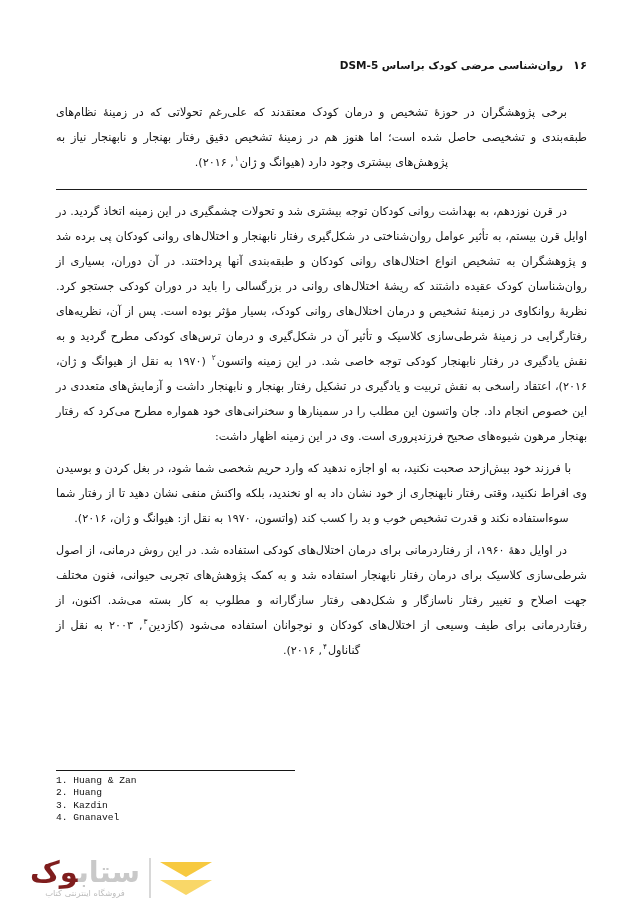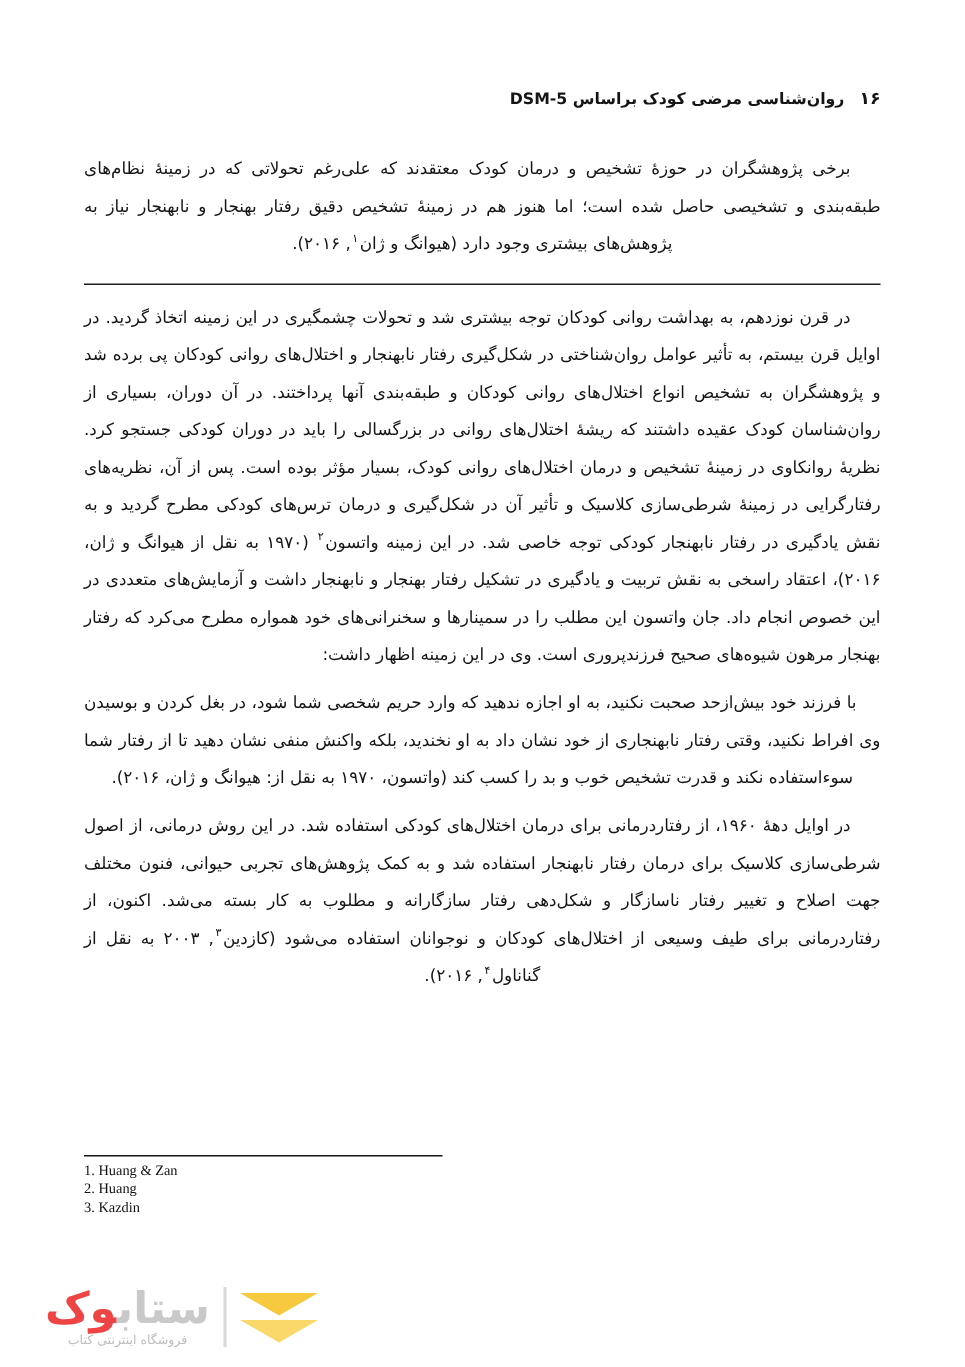--- a/index.html
+++ b/index.html
@@ -124,21 +124,21 @@
     margin-left: 0;
   }
   ol.footnote-list {
     list-style: none;
     margin: 0;
     padding: 0 14px 0 0;
     direction: ltr;
     text-align: left;
   }
   ol.footnote-list li {
-    font-family: Liberation Serif, serif;
+    font-family: Liberation Mono, monospace;
     font-size: 9.6px;
     line-height: 12.2px;
     color: #101010;
     white-space: nowrap;
   }
   .fn-num { font-weight: 400; }
 
   
   .footer {
     position: absolute;
@@ -174,21 +174,21 @@
     line-height: 1;
   }
   .logo-seta {
     font-size: 29px;
     font-weight: 700;
     color: #c9c9c9;
     direction: rtl;
     letter-spacing: -1px;
     font-family: "DejaVu Sans", sans-serif;
   }
-  .logo-seta .gold { color: #ef4444; }
+  .logo-seta .gold { color: #7f1d1d; }
   .logo-sub {
     font-size: 8.4px;
     color: #bdbdbd;
     direction: rtl;
     margin-top: 2px;
     letter-spacing: 0;
   }
   .logo-divider {
     width: 1.5px;
     height: 40px;
@@ -258,20 +258,21 @@
     <p class="body indent last-center"><span>در اوایل دههٔ ۱۹۶۰، از رفتاردرمانی برای درمان اختلال‌های کودکی استفاده شد. در این روش درمانی، از اصول شرطی‌سازی کلاسیک برای درمان رفتار نابهنجار استفاده شد و به کمک پژوهش‌های تجربی حیوانی، فنون مختلف جهت اصلاح و تغییر رفتار ناسازگار و شکل‌دهی رفتار سازگارانه و مطلوب به کار بسته می‌شد. اکنون، از رفتاردرمانی برای طیف وسیعی از اختلال‌های کودکان و نوجوانان استفاده می‌شود (کازدین</span><sup class="fn">۳</sup><span>, ۲۰۰۳ به نقل از گناناول</span><sup class="fn">۴</sup><span>, ۲۰۱۶).</span></p>
 
   </div>
 
   <div class="footnotes">
     <div class="footnote-rule"></div>
     <ol class="footnote-list">
       <li><span class="fn-num">1.</span> <span>Huang &amp; Zan</span></li>
       <li><span class="fn-num">2.</span> <span>Huang</span></li>
       <li><span class="fn-num">3.</span> <span>Kazdin</span></li>
+      <li><span class="fn-num">4.</span> <span>Gnanavel</span></li>
     </ol>
   </div>
 
   <div class="footer">
 
     <div class="brand-left">
       <div class="logo-mark">
         <div class="logo-word">
           <div class="logo-seta"><span>ستاب</span><span class="gold">وک</span></div>
           <div class="logo-sub">فروشگاه اینترنتی کتاب</div>

